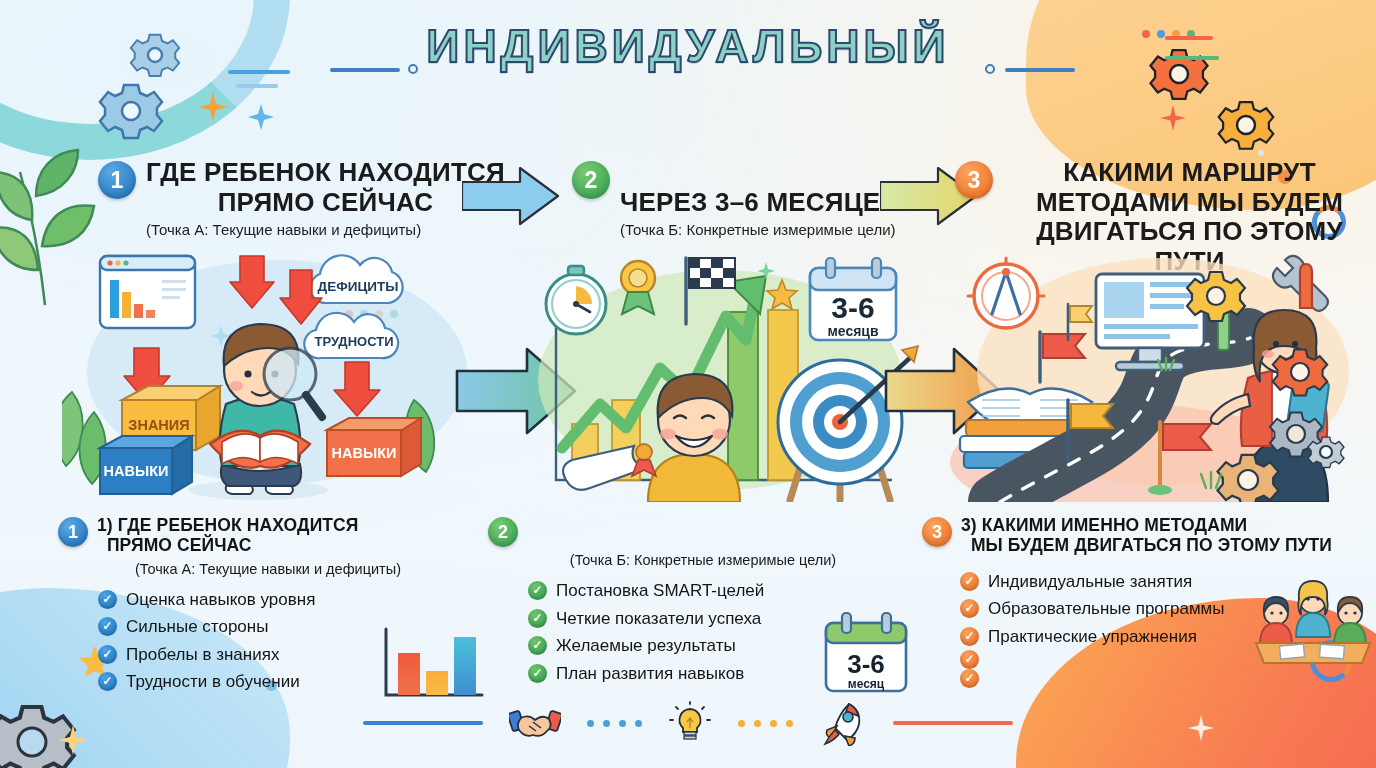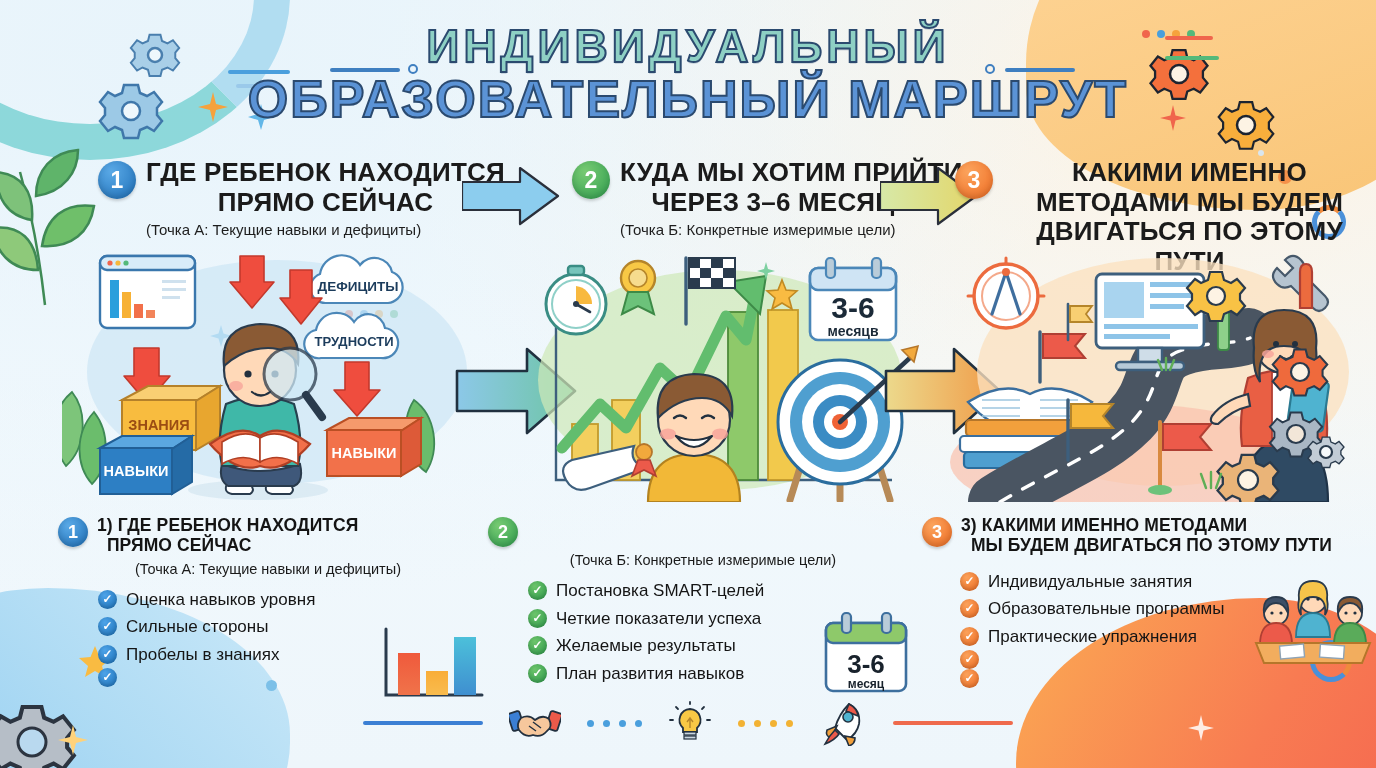--- a/index.html
+++ b/index.html
@@ -220,21 +220,20 @@
   <div class="deco dashline" style="left:1165px;top:36px;width:48px;background:#f0654c"></div>
   <div class="deco dashline" style="left:1165px;top:56px;width:54px;background:#54b97a"></div>
   <div class="deco" style="left:1258px;top:150px;width:6px;height:6px;border-radius:50%;background:#d9e6ef"></div>
   <div class="deco" style="left:1250px;top:400px;width:16px;height:16px;border-radius:50%;background:#f4a45e"></div>
   <div class="deco" style="left:1252px;top:445px;width:18px;height:18px;border-radius:50%;background:#f7b96c"></div>
   <div class="deco" style="left:1278px;top:170px;width:14px;height:14px;border-radius:50%;background:#f5914a"></div>
   <div class="deco" style="left:266px;top:680px;width:11px;height:11px;border-radius:50%;background:#7cc0e8"></div>
 
   <div class="title-area">
     <div class="title-1">ИНДИВИДУАЛЬНЫЙ</div>
-    <div class="title-2">ОБРАЗОВАТЕЛЬНЫЙ МАРШРУТ</div>
   </div>
   <div class="deco dashline" style="left:330px;top:68px;width:70px;background:#3f7fc0"></div>
   <div class="deco" style="left:408px;top:64px;width:10px;height:10px;border-radius:50%;border:2px solid #3f7fc0"></div>
   <div class="deco" style="left:985px;top:64px;width:10px;height:10px;border-radius:50%;border:2px solid #3f7fc0"></div>
   <div class="deco dashline" style="left:1005px;top:68px;width:70px;background:#3f7fc0"></div>
 
   <div class="hdr-row">
 
     <div class="hdr" style="left:98px;top:0">
       <div class="circ circ-1">1</div>
@@ -244,39 +243,39 @@
         <div class="sub">(Точка А: Текущие навыки и дефициты)</div>
       </div>
     </div>
     <svg class="hdr-arrow" style="left:462px;top:8px" width="98" height="60">
       <path d="M0,16 L58,16 L58,2 L96,30 L58,58 L58,44 L0,44 Z" fill="#8ccdee" stroke="#2a2f3a" stroke-width="2.2" stroke-linejoin="round"></path>
     </svg>
 
     <div class="hdr" style="left:572px;top:0">
       <div class="circ circ-2">2</div>
       <div class="hdr-txt">
-        <h3><span>КУДА МЫ ХОТИМ ПРИЙТИ</span><br>
+        <h3><br>
             <span>ЧЕРЕЗ 3–6 МЕСЯЦЕВ</span></h3>
         <div class="sub">(Точка Б: Конкретные измеримые цели)</div>
       </div>
     </div>
     <svg class="hdr-arrow" style="left:880px;top:8px" width="98" height="60">
       <defs>
           <linearGradient id="hg2" x1="0" x2="1">
             <stop offset="0" stop-color="#d7e9a8"></stop>
             <stop offset="1" stop-color="#e3d66a"></stop>
           </linearGradient>
         </defs>
       <path d="M0,16 L58,16 L58,2 L96,30 L58,58 L58,44 L0,44 Z" fill="url(#hg2)" stroke="#2a2f3a" stroke-width="2.2" stroke-linejoin="round"></path>
     </svg>
 
     <div class="hdr" style="left:955px;top:0">
       <div class="circ circ-3">3</div>
       <div class="hdr-txt">
-        <h3><span>КАКИМИ ИМЕННО</span><br>
+        <h3><span>КАКИМИ МАРШРУТ</span><br>
             <span>МЕТОДАМИ МЫ БУДЕМ</span><br>
             <span>ДВИГАТЬСЯ ПО ЭТОМУ ПУТИ</span></h3>
       </div>
     </div>
   </div>
 
   <svg class="panel" style="left:62px" width="420" height="250" viewBox="0 0 420 250">
     <ellipse cx="215" cy="120" rx="190" ry="112" fill="#cfe7f6" opacity=".75"></ellipse>
 
     <g>
@@ -593,20 +592,21 @@
       <li>
           <span class="chk chk-b">✓</span>
           <span>Сильные стороны</span>
         </li>
       <li>
           <span class="chk chk-b">✓</span>
           <span>Пробелы в знаниях</span>
         </li>
       <li>
           <span class="chk chk-b">✓</span>
+          <span>Трудности в обучении</span>
         </li>
     </ul>
     <svg class="mini" style="left:320px;top:110px" width="110" height="78">
       <defs>
         <linearGradient id="mb1" x1="0" y1="0" x2="0" y2="1">
             <stop offset="0" stop-color="#ef5a3c"></stop>
             <stop offset="1" stop-color="#f0734a"></stop>
           </linearGradient>
         <linearGradient id="mb2" x1="0" y1="0" x2="0" y2="1">
             <stop offset="0" stop-color="#f9ad38"></stop>

